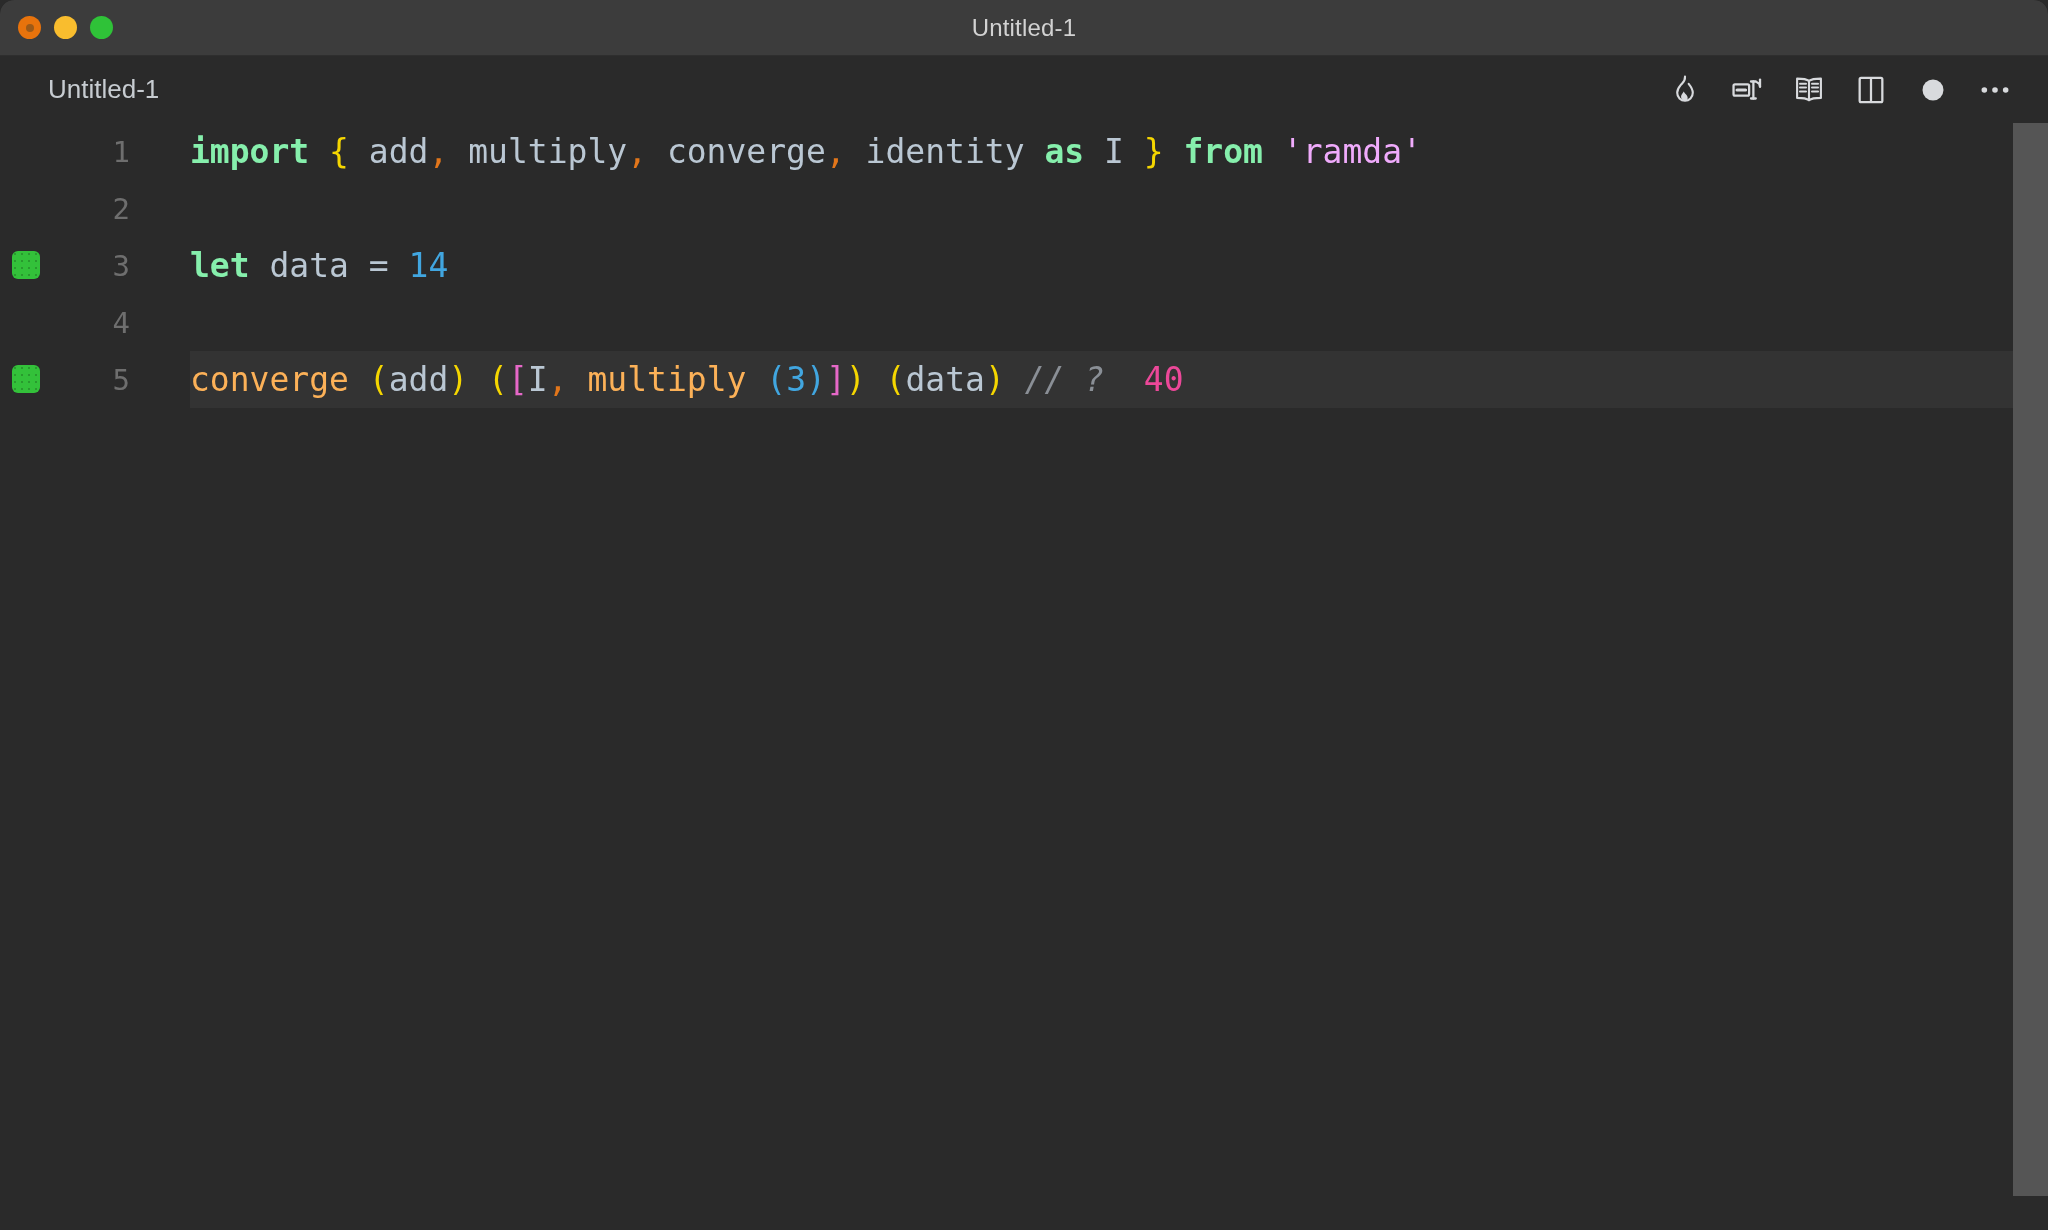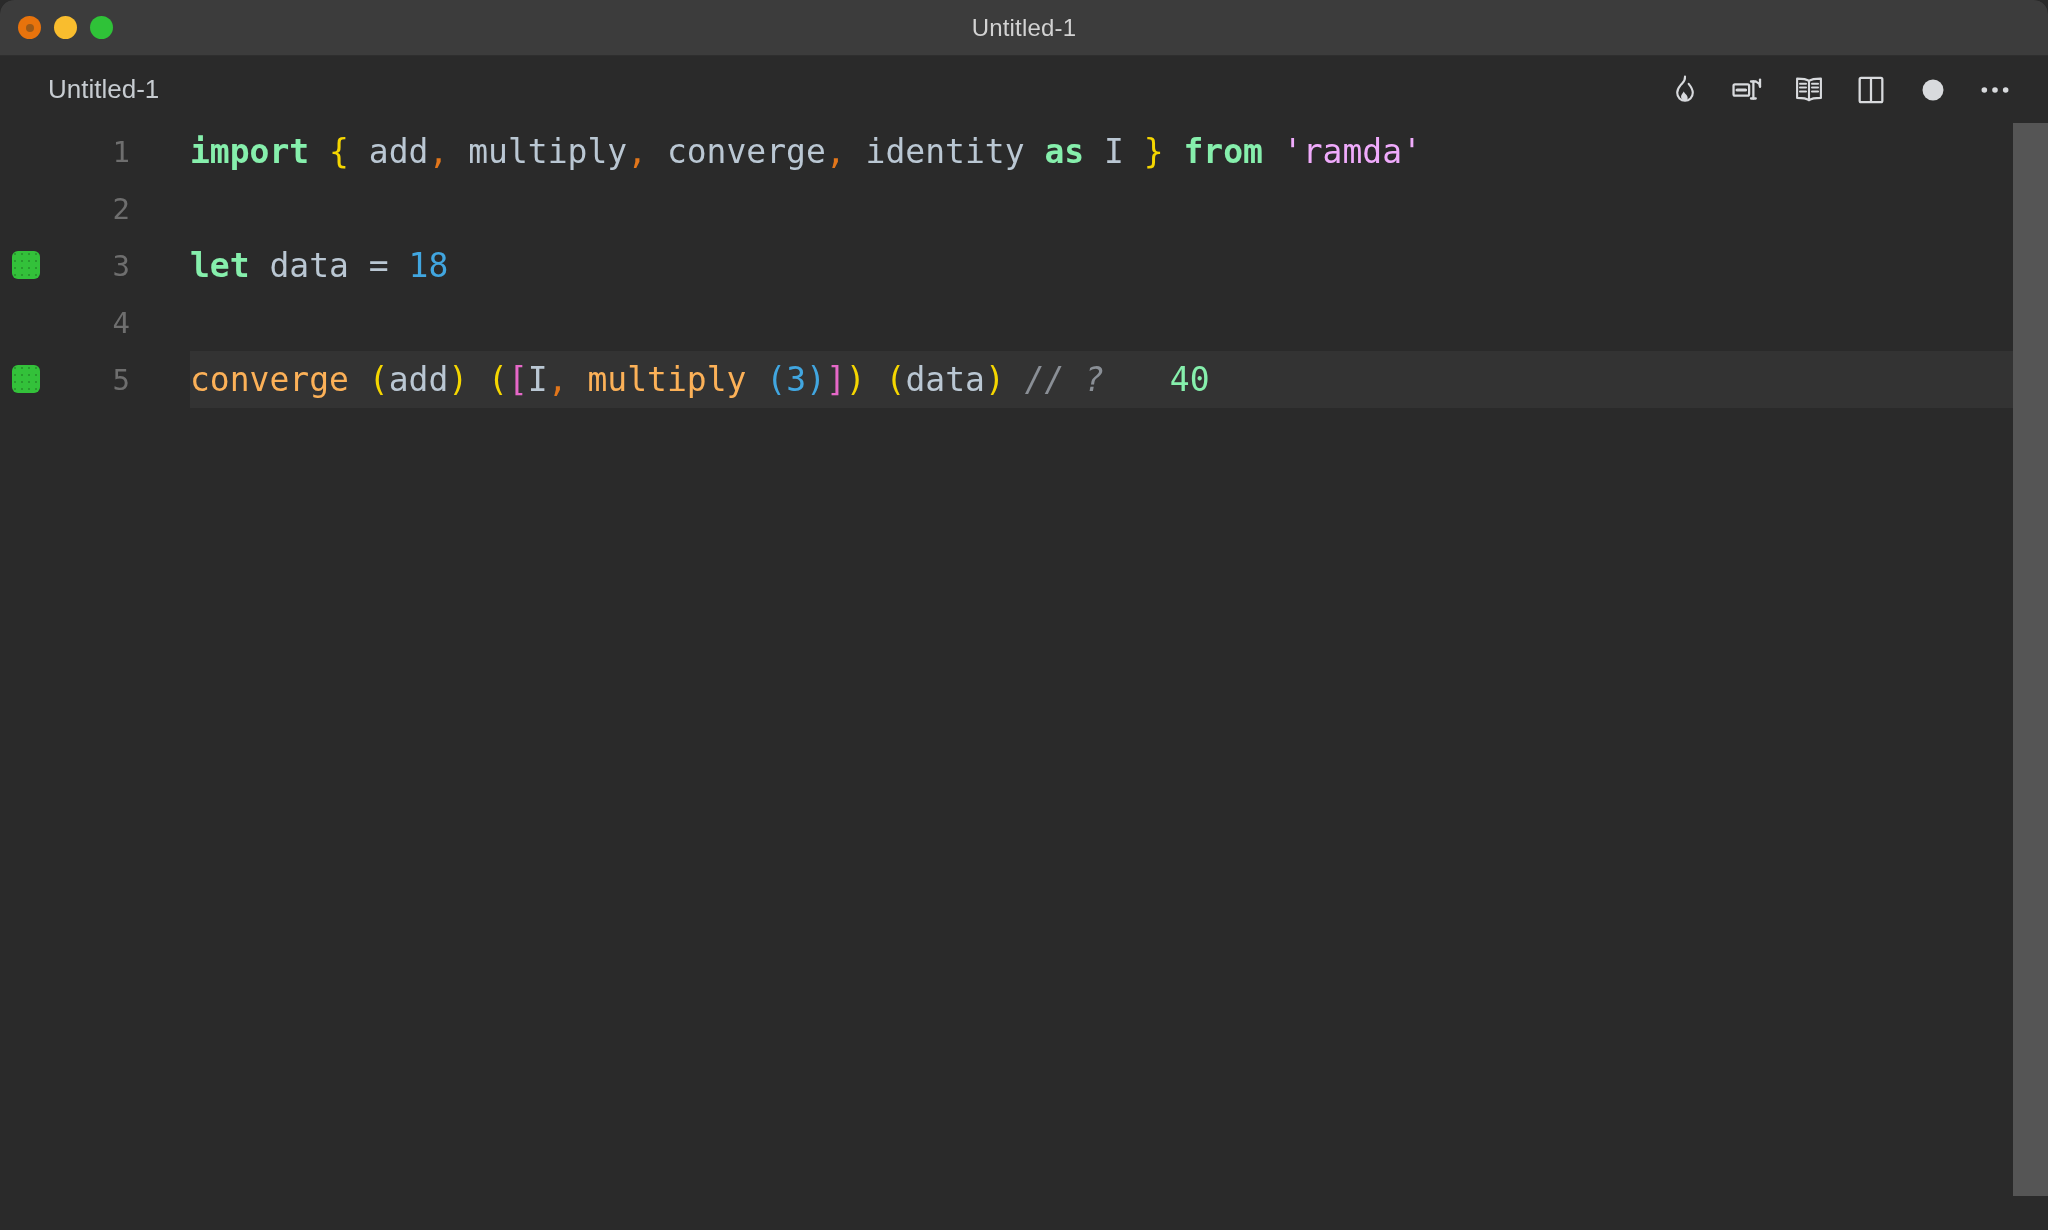--- a/index.html
+++ b/index.html
@@ -171,21 +171,21 @@
   .t-punct   { color: #e2761b; }                      
   .t-brace   { color: #f5d600; }                      
   .t-paren-y { color: #f5d600; }                      
   .t-paren-b { color: #41a6e0; }                      
   .t-bracket { color: #e668c8; }                      
   .t-str     { color: #f0abfc; }                      
   .t-num     { color: #41a6e0; }                      
   .t-fn      { color: #fcb158; }                      
   .t-op      { color: #bac7d3; }                      
   .t-comment { color: #8a8f96; font-style: italic; }  
-  .t-value   { color: #86efac; margin-left: 26px; }                      
+  .t-value   { color: #ec4899; }                      
 
   
   #scroll-strip {
     position: absolute;
     right: 0;
     top: 0;
     width: 35px;
     height: 1107px;
     background: #555555;
     z-index: 5;
@@ -263,20 +263,20 @@
         </svg>
       </div>
 
     </div>
   </div>
 
   <div id="editor">
     <div id="code-lines">
         <div class="code-line"><div class="linenum">1</div><div class="linetext"><span class="t-kw">import</span><span class="t-id"> </span><span class="t-brace">{</span><span class="t-id"> add</span><span class="t-punct">,</span><span class="t-id"> multiply</span><span class="t-punct">,</span><span class="t-id"> converge</span><span class="t-punct">,</span><span class="t-id"> identity </span><span class="t-kw">as</span><span class="t-id"> I </span><span class="t-brace">}</span><span class="t-id"> </span><span class="t-kw">from</span><span class="t-id"> </span><span class="t-str">'ramda'</span></div></div>
         <div class="code-line"><div class="linenum">2</div><div class="linetext"></div></div>
-        <div class="code-line"><div class="gutter-marker cov"></div><div class="linenum">3</div><div class="linetext"><span class="t-kw">let</span><span class="t-id"> data </span><span class="t-op">=</span><span class="t-id"> </span><span class="t-num">18</span></div></div>
+        <div class="code-line"><div class="gutter-marker cov"></div><div class="linenum">3</div><div class="linetext"><span class="t-kw">let</span><span class="t-id"> data </span><span class="t-op">=</span><span class="t-id"> </span><span class="t-num">14</span></div></div>
         <div class="code-line"><div class="linenum">4</div><div class="linetext"></div></div>
         <div class="code-line highlight"><div class="line-bg"></div><div class="gutter-marker cov"></div><div class="linenum">5</div><div class="linetext"><span class="t-fn">converge</span><span class="t-id"> </span><span class="t-paren-y">(</span><span class="t-id">add</span><span class="t-paren-y">)</span><span class="t-id"> </span><span class="t-paren-y">(</span><span class="t-bracket">[</span><span class="t-id">I</span><span class="t-punct">,</span><span class="t-id"> </span><span class="t-fn">multiply</span><span class="t-id"> </span><span class="t-paren-b">(</span><span class="t-num">3</span><span class="t-paren-b">)</span><span class="t-bracket">]</span><span class="t-paren-y">)</span><span class="t-id"> </span><span class="t-paren-y">(</span><span class="t-id">data</span><span class="t-paren-y">)</span><span class="t-id"> </span><span class="t-comment">// ?</span><span class="t-id">  </span><span class="t-value">40</span></div></div>
       </div>
     <div id="scroll-strip"></div>
   </div>
 
 </div>
 
 </body></html>

